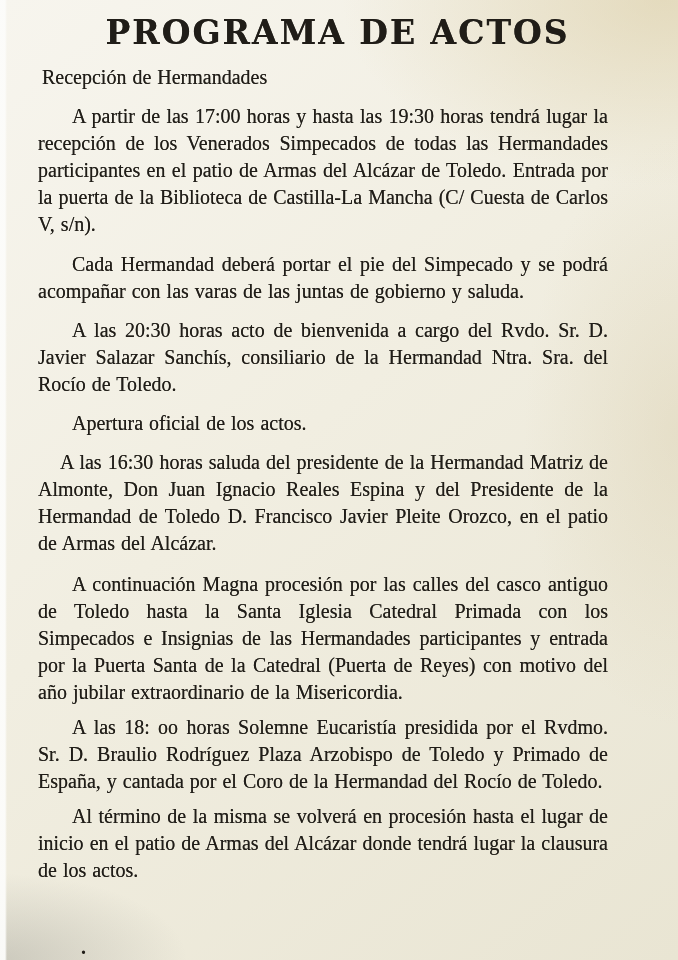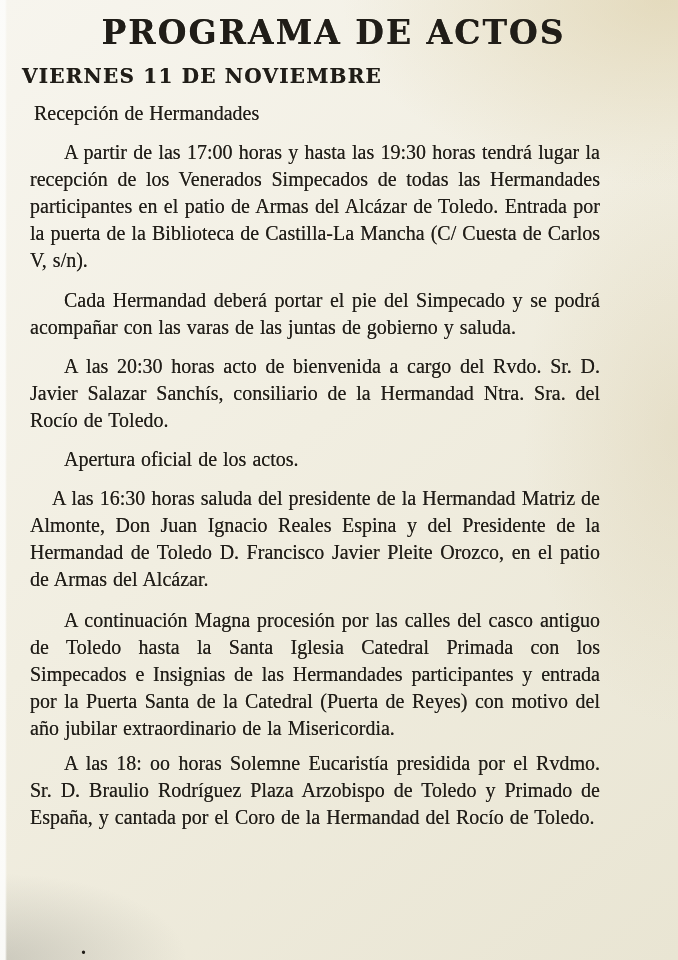--- a/index.html
+++ b/index.html
@@ -19,21 +19,21 @@
     background:
       linear-gradient(90deg, rgba(252,252,250,0.95) 0px, rgba(252,252,250,0.95) 5px, rgba(252,252,250,0) 7px),
       radial-gradient(ellipse 520px 300px at 98% 0%, rgba(214,198,152,0.50), rgba(214,198,152,0) 62%),
       radial-gradient(ellipse 220px 420px at 100% 45%, rgba(208,192,150,0.28), rgba(208,192,150,0) 70%),
       radial-gradient(ellipse 260px 120px at 0% 100%, rgba(125,125,118,0.30), rgba(125,125,118,0) 72%),
       linear-gradient(140deg, #f7f5ee 0%, var(--paper, #f1eee1) 45%, #e9e5d3 100%);
   }
   .content {
     position: relative;
     box-sizing: border-box;
-    padding: 14px 41px 0 22px;
+    padding: 14px 41px 0 30px;
   }
   .doc-title {
     font-family: "DejaVu Serif", "Liberation Serif", serif;
     font-weight: bold;
     font-size: 33px;
     line-height: 38px;
     letter-spacing: 2px;
     text-align: center;
     margin: 0 0 12px 8px;
     text-shadow: 0 0 0.5px rgba(25,22,16,0.8);
@@ -77,30 +77,30 @@
 </style>
 </head>
 <body>
 
 <div class="page">
   <div class="content">
 
     <div class="doc-title">PROGRAMA DE ACTOS</div>
 
     <section>
-      <h2 class="date-heading">VIERNES 11 DE NOVIEMBRE</h2>
       <div class="body-block intro-line">Recepción de Hermandades</div>
       <p class="body-block ind34">A partir de las 17:00 horas y hasta las 19:30 horas tendrá lugar la recepción de los Venerados Simpecados de todas las Hermandades participantes en el patio de Armas del Alcázar de Toledo. Entrada por la puerta de la Biblioteca de Castilla-La Mancha (C/ Cuesta de Carlos V, s/n).</p>
       <p class="body-block ind34 gap13">Cada Hermandad deberá portar el pie del Simpecado y se podrá acompañar con las varas de las juntas de gobierno y saluda.</p>
       <p class="body-block ind34 gap12">A las 20:30 horas acto de bienvenida a cargo del Rvdo. Sr. D. Javier Salazar Sanchís, consiliario de la Hermandad Ntra. Sra. del Rocío de Toledo.</p>
     </section>
 
     <section>
       <div class="body-block intro-line indent30">Apertura oficial de los actos.</div>
       <p class="body-block ind22">A las 16:30 horas saluda del presidente de la Hermandad Matriz de Almonte, Don Juan Ignacio Reales Espina y del Presidente de la Hermandad de Toledo D. Francisco Javier Pleite Orozco, en el patio de Armas del Alcázar.</p>
       <p class="body-block ind34 gap14">A continuación Magna procesión por las calles del casco antiguo de Toledo hasta la Santa Iglesia Catedral Primada con los Simpecados e Insignias de las Hermandades participantes y entrada por la Puerta Santa de la Catedral (Puerta de Reyes) con motivo del año jubilar extraordinario de la Misericordia.</p>
       <p class="body-block ind34 gap8">A las 18: oo horas Solemne Eucaristía presidida por el Rvdmo. Sr. D. Braulio Rodríguez Plaza Arzobispo de Toledo y Primado de España, y cantada por el Coro de la Hermandad del Rocío de Toledo.</p>
+      <p class="body-block ind34 gap6">Al término de la misma se volverá en procesión hasta el lugar de inicio en el patio de Armas del Alcázar donde tendrá lugar la clausura de los actos.</p>
     </section>
 
   </div>
 
   <div class="stray-dot">.</div>
 </div>
 
 </body></html>

